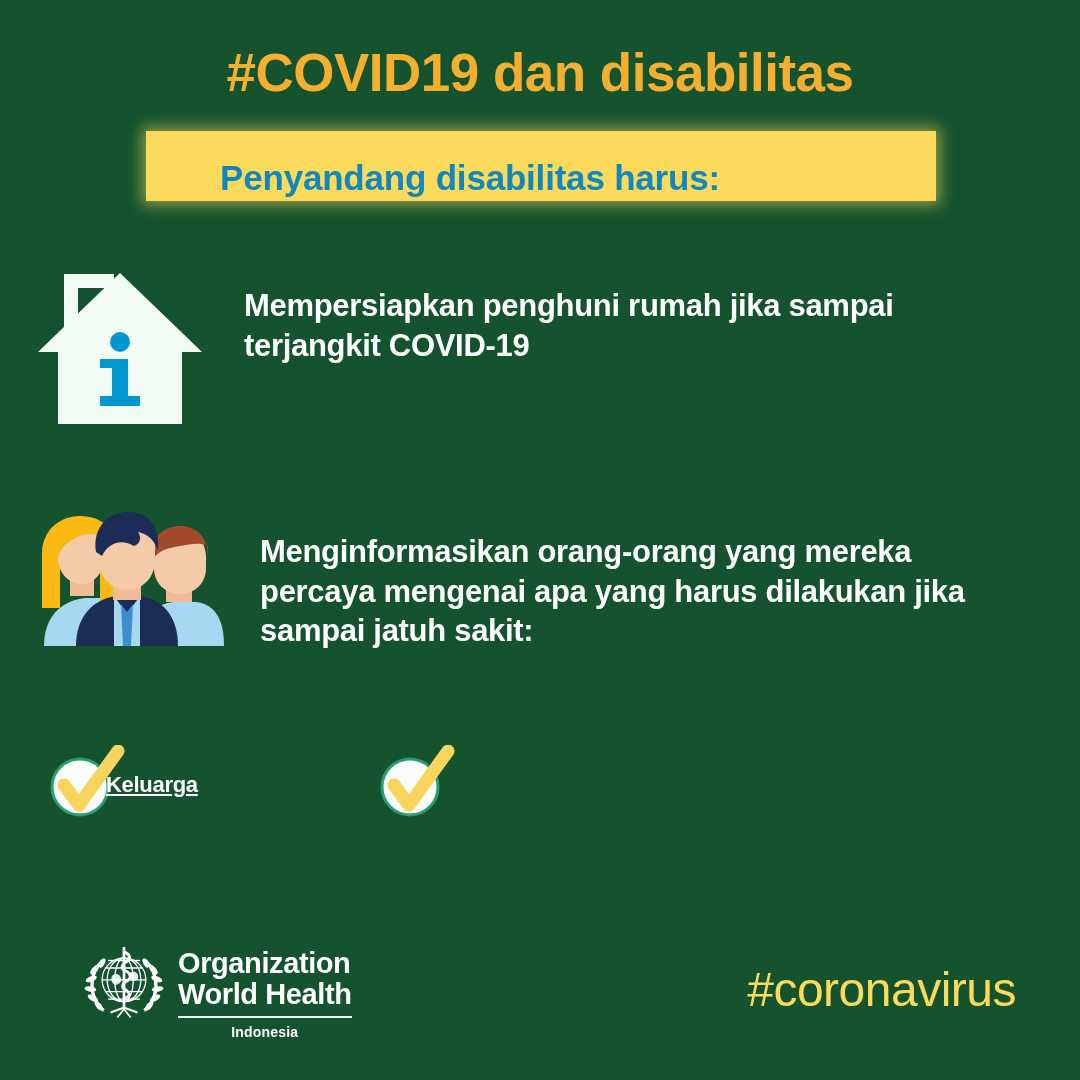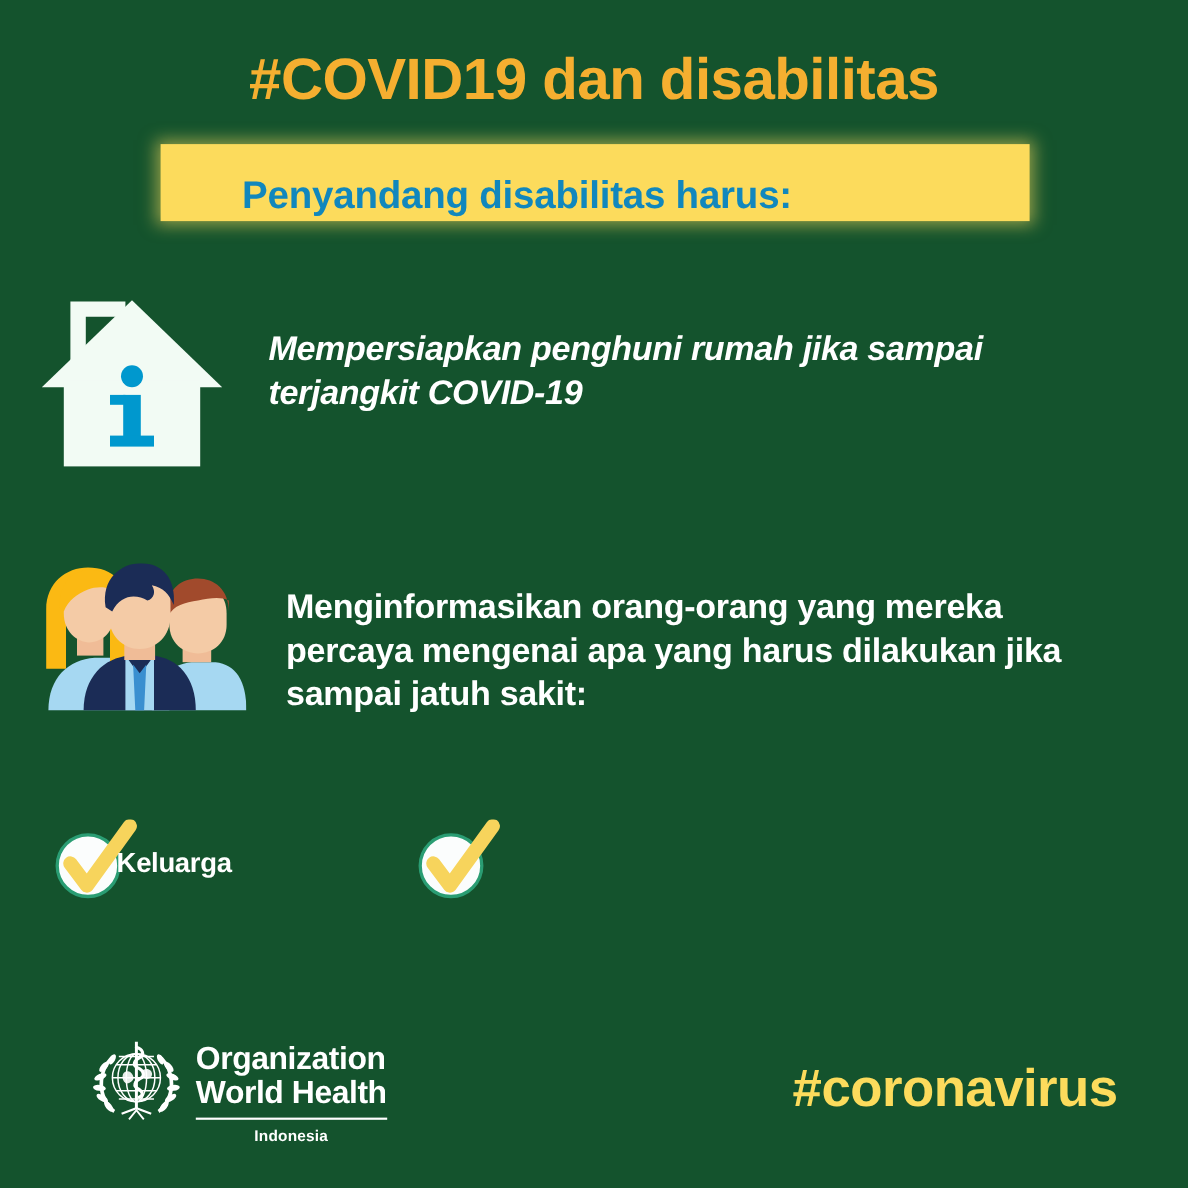--- a/index.html
+++ b/index.html
@@ -73,23 +73,22 @@
   }
   .row-text {
     color: #ffffff;
     font-size: 31px;
     font-weight: bold;
     line-height: 1.28;
     letter-spacing: -0.3px;
   }
   .row-1 .row-text {
     margin-left: 42px;
-    margin-top: 35px;
+    margin-top: 24px;
     width: 700px;
-    font-style: italic;
   }
   .row-2 .row-text {
     margin-left: 20px;
     margin-top: 20px;
     width: 720px;
   }
 
   
   .checks {
     position: absolute;
@@ -109,27 +108,28 @@
   .check-item.c2 { left: 782px; }
 
   .check-mark {
     position: relative;
     width: 64px;
     height: 64px;
     flex: 0 0 auto;
   }
   .check-label {
     color: #ffffff;
-    font-size: 25px;
+    font-size: 22px;
     font-weight: bold;
     letter-spacing: -0.3px;
     white-space: nowrap;
     margin-left: -6px;
     position: relative;
     z-index: 1;
+    text-decoration: underline;
   }
 
   
   .who-logo {
     position: absolute;
     left: 82px;
     top: 942px;
     display: flex;
     align-items: flex-start;
   }
@@ -160,21 +160,21 @@
     letter-spacing: 0.2px;
   }
 
   
   .hashtag {
     position: absolute;
     right: 64px;
     top: 962px;
     color: #fcdb5c;
     font-size: 48px;
-    font-weight: bold;
+    font-weight: normal;
     letter-spacing: -0.5px;
     white-space: nowrap;
   }
 </style>
 </head>
 <body>
 
 <div class="poster">
 
   <div class="title">#COVID19 dan disabilitas</div>

